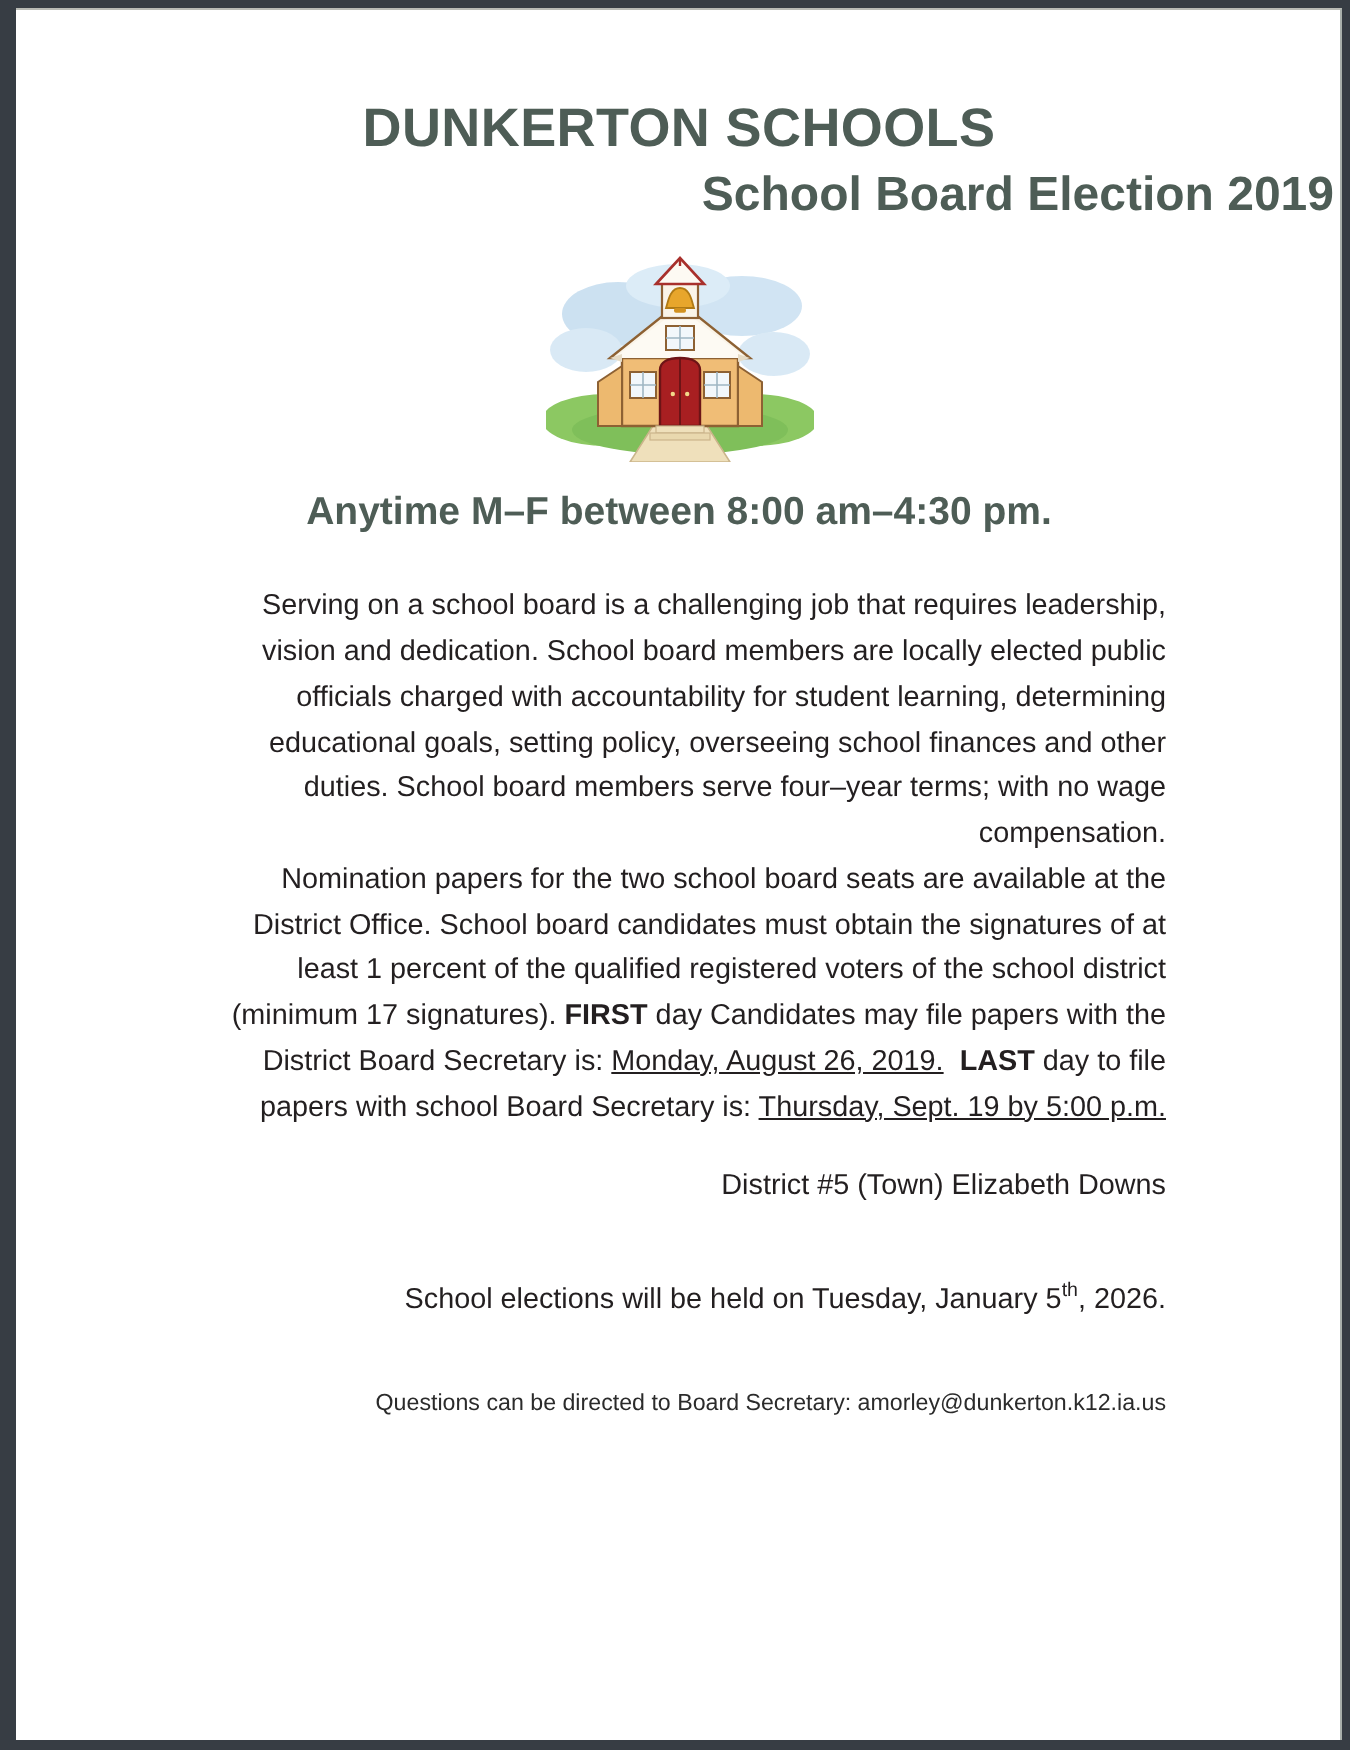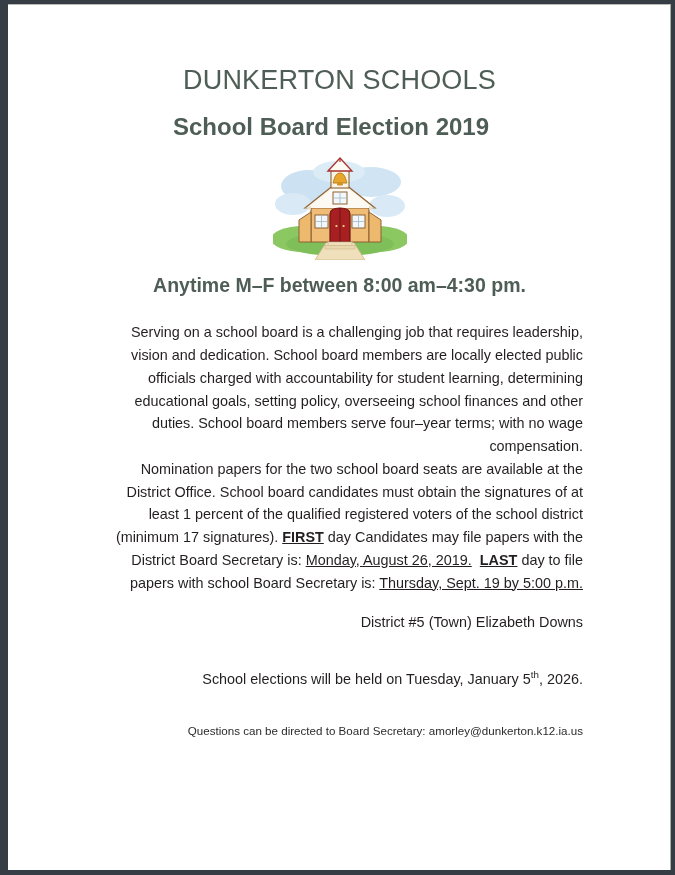--- a/index.html
+++ b/index.html
@@ -47,31 +47,32 @@
   }
 
   
   .title-block {
     text-align: center;
     padding-top: 44px;
   }
   .doc-title {
     color: #4e5d56;
     font-size: 27px;
-    font-weight: normal;
+    font-weight: bold;
     letter-spacing: 0.2px;
     line-height: 1.18;
-    margin: 16px;
+    margin: 0;
   }
   .doc-subtitle {
     color: #4e5d56;
     font-size: 24px;
     font-weight: bold;
     line-height: 1.2;
-    margin: 3px 17px 0 0;
+    margin: 3px 4px 0 0;
+    text-align: right;
   }
 
   
   .art-wrap {
     text-align: center;
     margin-top: 14px;
     height: 104px;
   }
   .art-wrap svg { display: inline-block; }
 
@@ -92,21 +93,21 @@
     padding: 0 88px 0 89px;
     color: #231f20;
     font-size: 14.4px;
     line-height: 1.58;
     text-align: right;
   }
   .body-area p { margin: 0; }
   .para-gap { height: 15px; }
 
   .u { text-decoration: underline; }
-  .bu { font-weight: bold; text-decoration: underline; }
+  .bu { font-weight: bold; }
 
   .seat-list {
     margin-top: 2px;
     padding-left: 127px;
   }
   .seat-list div { line-height: 1.56; }
 
   .tail-gap { height: 34px; }
 
   .footer-note {

